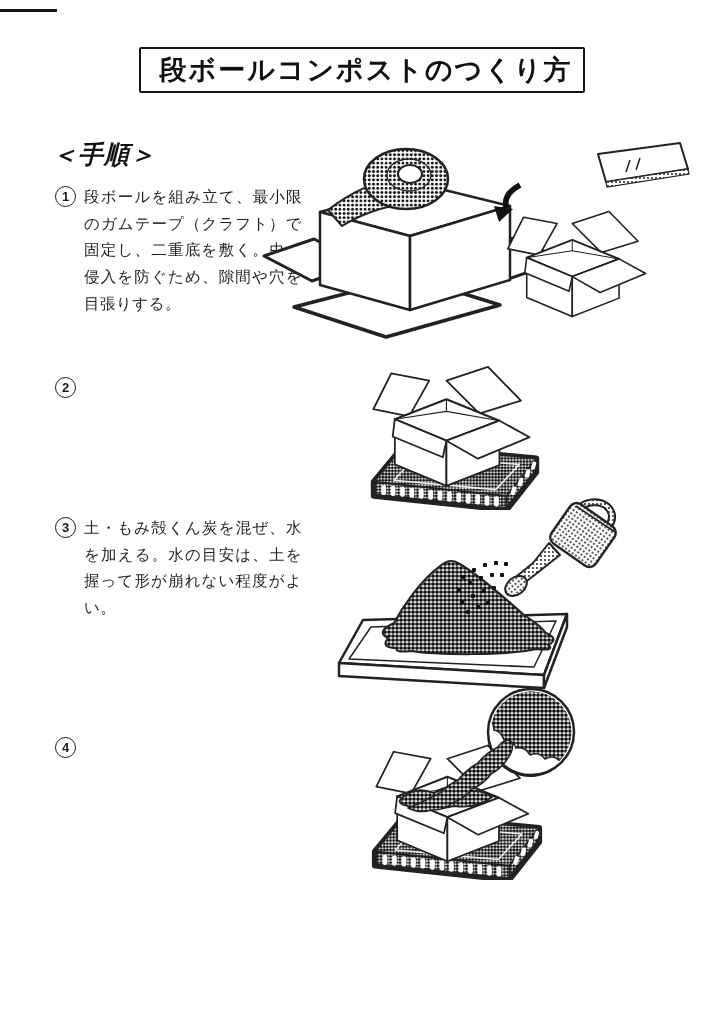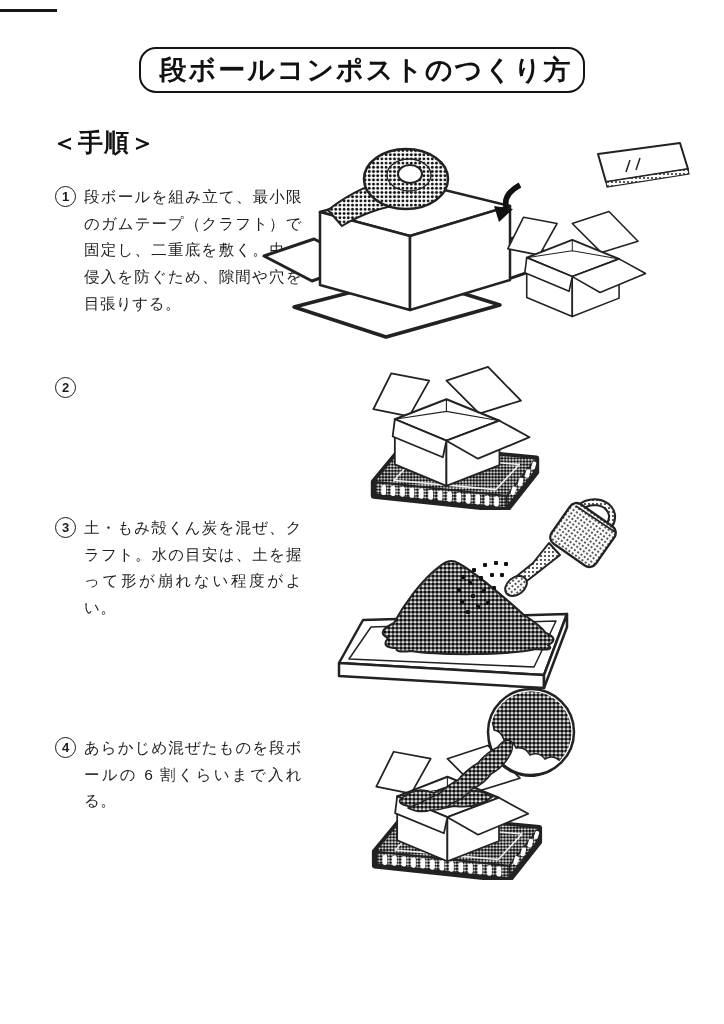--- a/index.html
+++ b/index.html
@@ -8,28 +8,28 @@
     width:724px; height:1024px;
     font-family:"Liberation Sans","DejaVu Sans",sans-serif;
     color:#1a1a1a; position:relative; overflow:hidden;
   }
   .page { position:absolute; inset:0; background:#ffffff; }
 
   .edge-artifact { position:absolute; left:0; top:9px; width:57px; height:3px; background:#161616; }
 
   .title-box {
     position:absolute; left:139px; top:47px; width:446px; height:46px;
-    border:2.5px solid #141414; border-radius:17px;
+    border:2.5px solid #141414; border-radius:2px;
     display:flex; align-items:center; justify-content:center;padding-left:8px;
   }
   .title-box h1 { font-size:27px; font-weight:700; letter-spacing:2px; color:#111; white-space:nowrap; }
 
   .section-heading {
-    position:absolute; left:52px; top:126px;
-    font-size:25px; font-weight:700; letter-spacing:1px; color:#111;
+    position:absolute; left:52px; top:138px;
+    font-size:25px; font-weight:700; letter-spacing:1px; color:#111;font-style:italic;
   }
 
   .step-text { position:absolute; display:flex; align-items:flex-start; }
   .step-num {
     flex:0 0 auto; width:21px; height:21px; margin-top:2px; margin-right:8px;
     border:1.6px solid #1a1a1a; border-radius:50%;
     display:flex; align-items:center; justify-content:center;
     font-size:13px; font-weight:600; line-height:1;
   }
   .step-body {
@@ -157,21 +157,21 @@
     <span class="step-num">2</span>
   </div>
 
   <svg id="illus-step2" class="illus" viewBox="0 0 235 158">
     <use href="#sym-stand" x="8" y="60" width="204" height="94"></use>
     <use href="#sym-open-box" x="14" y="0" width="172" height="133"></use>
   </svg>
 
   <div class="step-text" id="step3-text">
     <span class="step-num">3</span>
-    <p class="step-body">土・もみ殻くん炭を混ぜ、クラフト。水の目安は、土を握って形が崩れない程度がよい。</p>
+    <p class="step-body">土・もみ殻くん炭を混ぜ、水を加える。水の目安は、土を握って形が崩れない程度がよい。</p>
   </div>
 
   <svg id="illus-step3" class="illus" viewBox="0 0 290 192">
     <g fill="#ffffff" stroke="#222222" stroke-linejoin="round">
       <polygon points="4,165 28,122 232,116 209,177" stroke-width="2.5"></polygon>
       <polygon points="14,161 36,129 221,123 199,169" fill="none" stroke-width="1.5"></polygon>
       <polygon points="4,165 209,177 209,190 4,178" stroke-width="2.5"></polygon>
       <polygon points="209,177 232,116 232,129 209,190" stroke-width="2.5"></polygon>
     </g>
     <path d="M 62,150 Q 45,150 53,140 Q 40,134 59,125 C 68,108 86,82 105,68 Q 115,60 123,65 C 143,76 170,100 189,117 Q 205,127 211,135 Q 225,141 213,147 Q 221,153 201,151 C 170,158 102,157 76,153 Q 59,155 62,150 Z" fill="url(#ht-dark)" stroke="#222222" stroke-width="2" stroke-linejoin="round"></path>
@@ -199,21 +199,20 @@
       <path d="M 243,12 C 252,0 274,2 277,17 C 278,26 271,32 264,36" fill="none" stroke="url(#ht-light)" stroke-width="4" stroke-linecap="round"></path>
       <polygon points="225,57 197,79 184,89 177,82 198,65 214,45" fill="url(#ht-light)" stroke="#222222" stroke-width="2" stroke-linejoin="round"></polygon>
       <rect x="221" y="13" width="54" height="48" rx="8" transform="rotate(35 248 37)" fill="url(#ht-light)" stroke="#222222" stroke-width="2.3"></rect>
       <line x1="241" y1="8" x2="280" y2="34" stroke="#222222" stroke-width="1.6"></line>
       <ellipse cx="181" cy="88" rx="12" ry="8.5" transform="rotate(-38 181 88)" fill="url(#ht-light)" stroke="#222222" stroke-width="2"></ellipse>
     </g>
   </svg>
 
   <div class="step-text" id="step4-text">
     <span class="step-num">4</span>
-    <p class="step-body">あらかじめ混ぜたものを段ボールの 6 割くらいまで入れる。</p>
   </div>
 
   <svg id="illus-step4" class="illus" viewBox="0 0 260 205">
     <defs>
       <clipPath id="clip-bowl">
           <circle cx="191" cy="47" r="40.5"></circle>
         </clipPath>
     </defs>
     <use href="#sym-stand" x="14" y="100" width="206" height="95"></use>
     <use href="#sym-open-box" x="22" y="50" width="168" height="129"></use>

